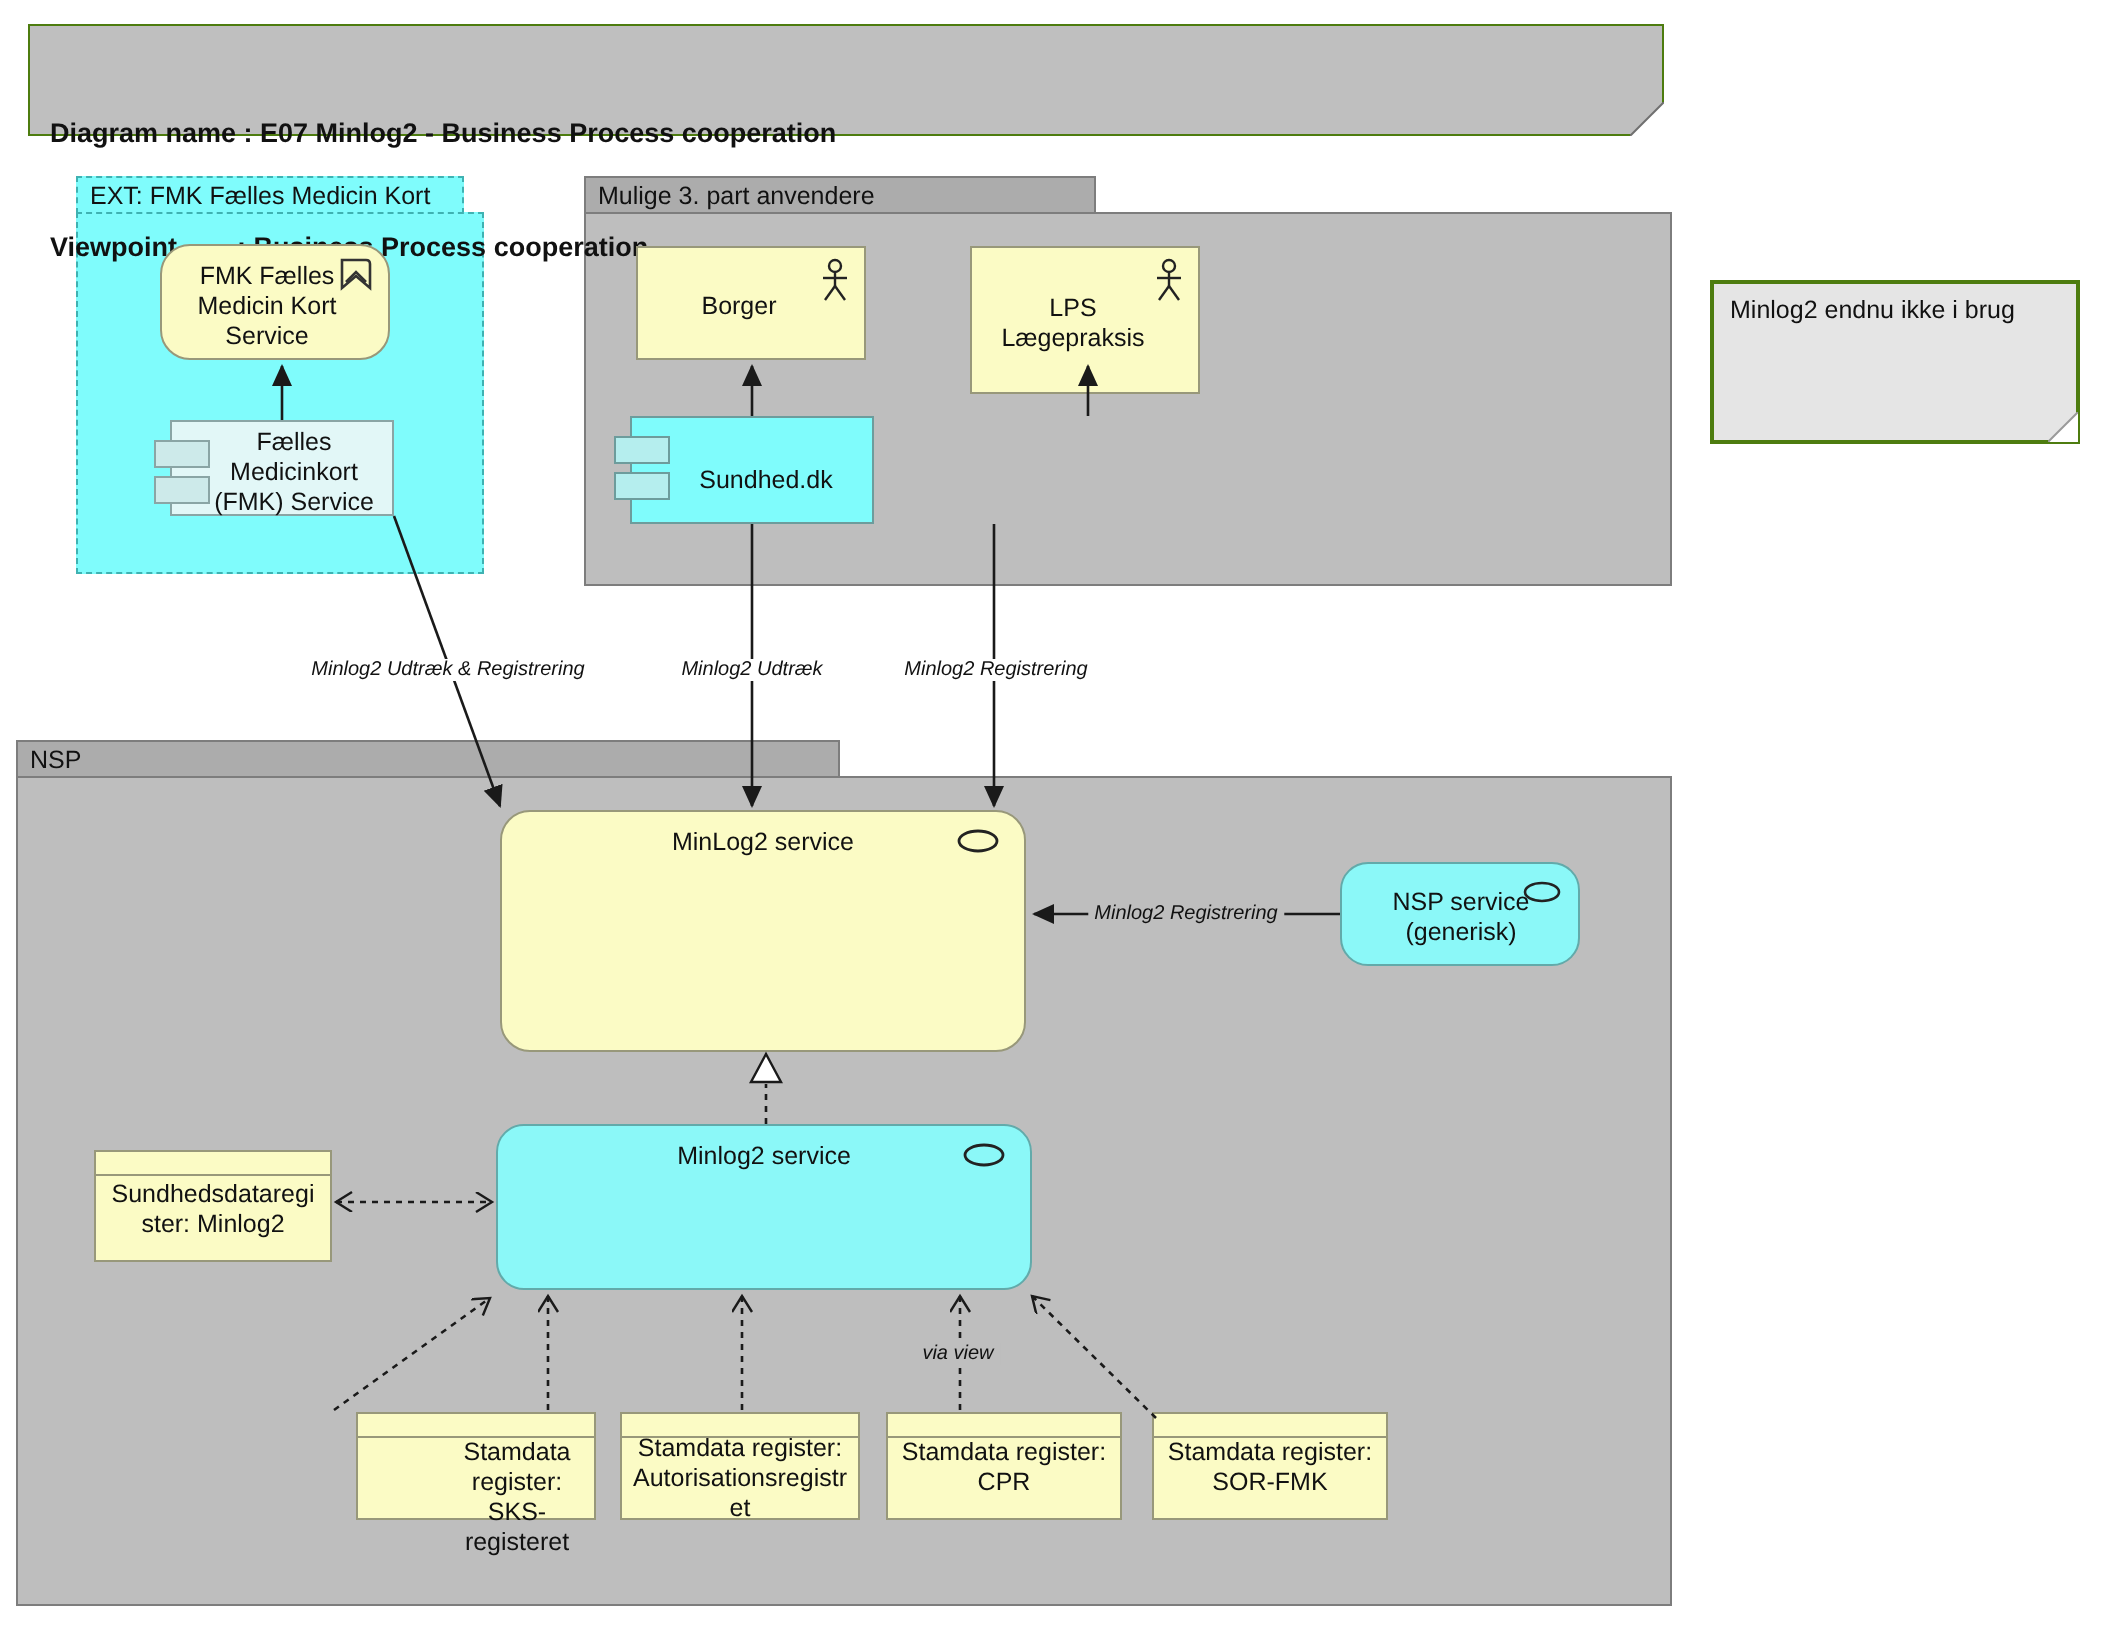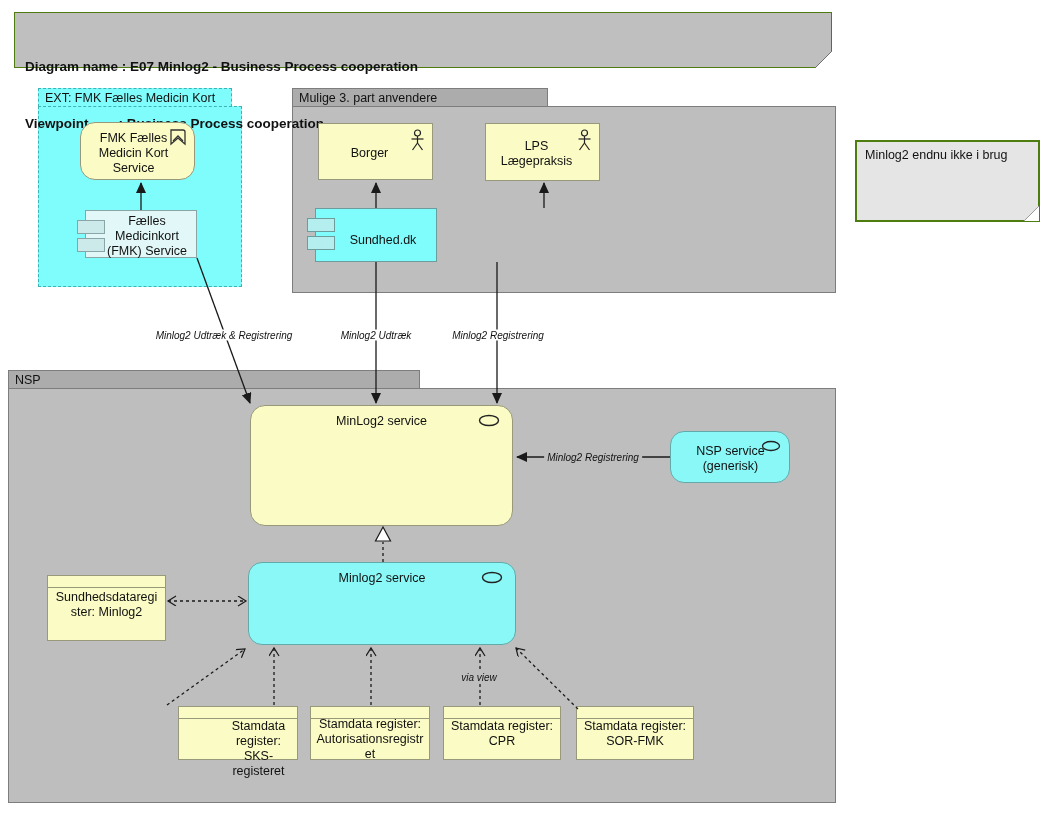--- a/index.html
+++ b/index.html
@@ -102,21 +102,21 @@
       <div class="vcenter" style="padding-right:18px;">Borger</div>
       <svg class="icon-tr" width="15" height="23">
         <circle cx="7.5" cy="4" r="3" fill="none" stroke="#222" stroke-width="1.2"></circle>
         <line x1="7.5" y1="7" x2="7.5" y2="14" stroke="#222" stroke-width="1.2"></line>
         <line x1="1.5" y1="10" x2="13.5" y2="10" stroke="#222" stroke-width="1.2"></line>
         <line x1="7.5" y1="14" x2="2.5" y2="21" stroke="#222" stroke-width="1.2"></line>
         <line x1="7.5" y1="14" x2="12.5" y2="21" stroke="#222" stroke-width="1.2"></line>
       </svg>
     </div>
 
-    <div class="abs node yrect" style="left:485px;top:123px;width:115px;height:58px;">
+    <div class="abs node yrect" style="left:485px;top:123px;width:115px;height:74px;">
       <div class="vcenter" style="padding-right:18px;">LPS Lægepraksis</div>
       <svg class="icon-tr" width="15" height="23">
         <circle cx="7.5" cy="4" r="3" fill="none" stroke="#222" stroke-width="1.2"></circle>
         <line x1="7.5" y1="7" x2="7.5" y2="14" stroke="#222" stroke-width="1.2"></line>
         <line x1="1.5" y1="10" x2="13.5" y2="10" stroke="#222" stroke-width="1.2"></line>
         <line x1="7.5" y1="14" x2="2.5" y2="21" stroke="#222" stroke-width="1.2"></line>
         <line x1="7.5" y1="14" x2="12.5" y2="21" stroke="#222" stroke-width="1.2"></line>
       </svg>
     </div>
 
@@ -141,21 +141,21 @@
       </svg>
     </div>
 
     <div class="abs node cround" style="left:248px;top:562px;width:268px;height:83px;">
       <div class="lbl" style="padding-top:8px;">Minlog2 service</div>
       <svg class="icon-tr" width="22" height="13" style="top:8px;right:12px;">
         <ellipse cx="11" cy="6.5" rx="9.5" ry="5" fill="none" stroke="#222" stroke-width="1.4"></ellipse>
       </svg>
     </div>
 
-    <div class="abs node dataobj" style="left:47px;top:575px;width:119px;height:66px;">
+    <div class="abs node dataobj" style="left:47px;top:575px;width:119px;height:56px;">
       <div class="databand"></div>
       <div class="lbl" style="padding-top:14px;">Sundhedsdataregister: Minlog2</div>
     </div>
 
     <div class="abs node dataobj" style="left:178px;top:706px;width:120px;height:54px;">
       <div class="databand"></div>
       <div class="lbl" style="padding-top:12px;margin-left:41px;">Stamdata register: SKS-registeret</div>
     </div>
     <div class="abs node dataobj" style="left:310px;top:706px;width:120px;height:54px;">
       <div class="databand"></div>

